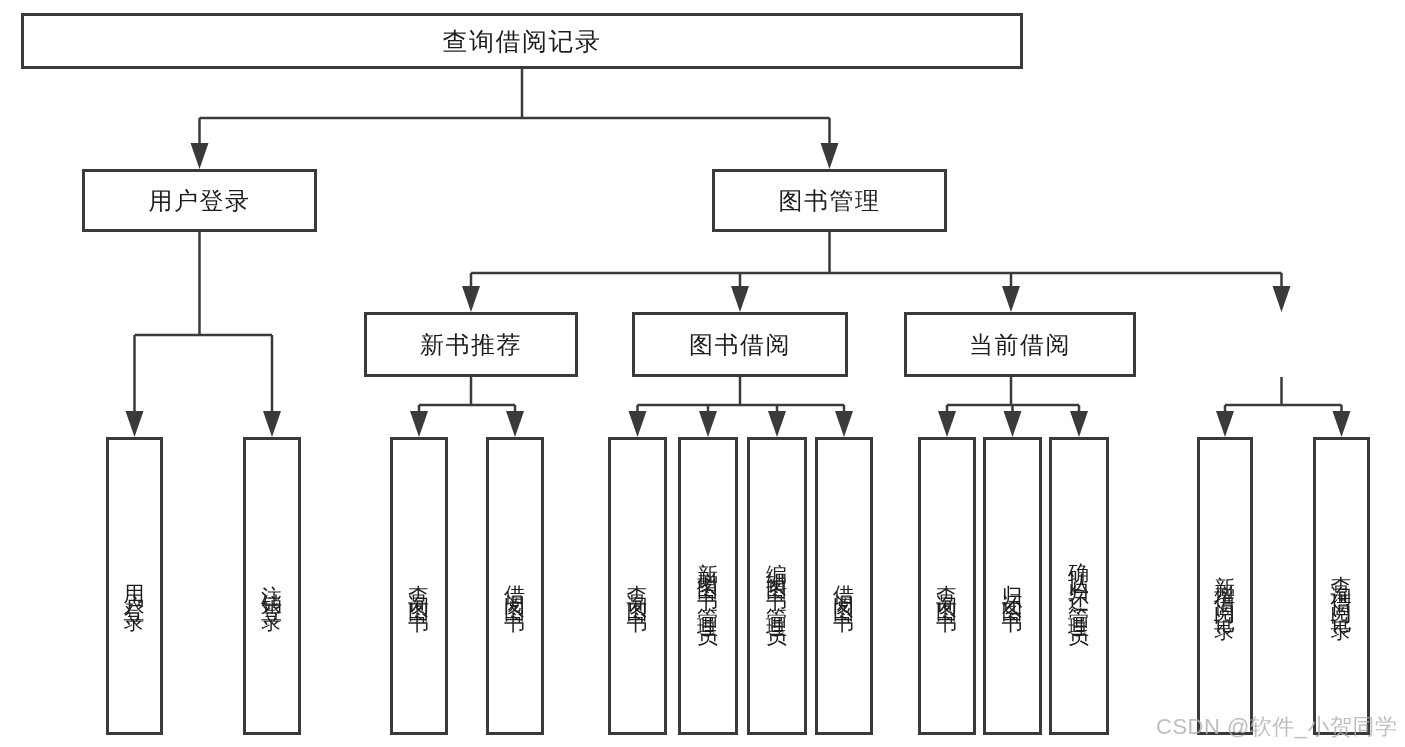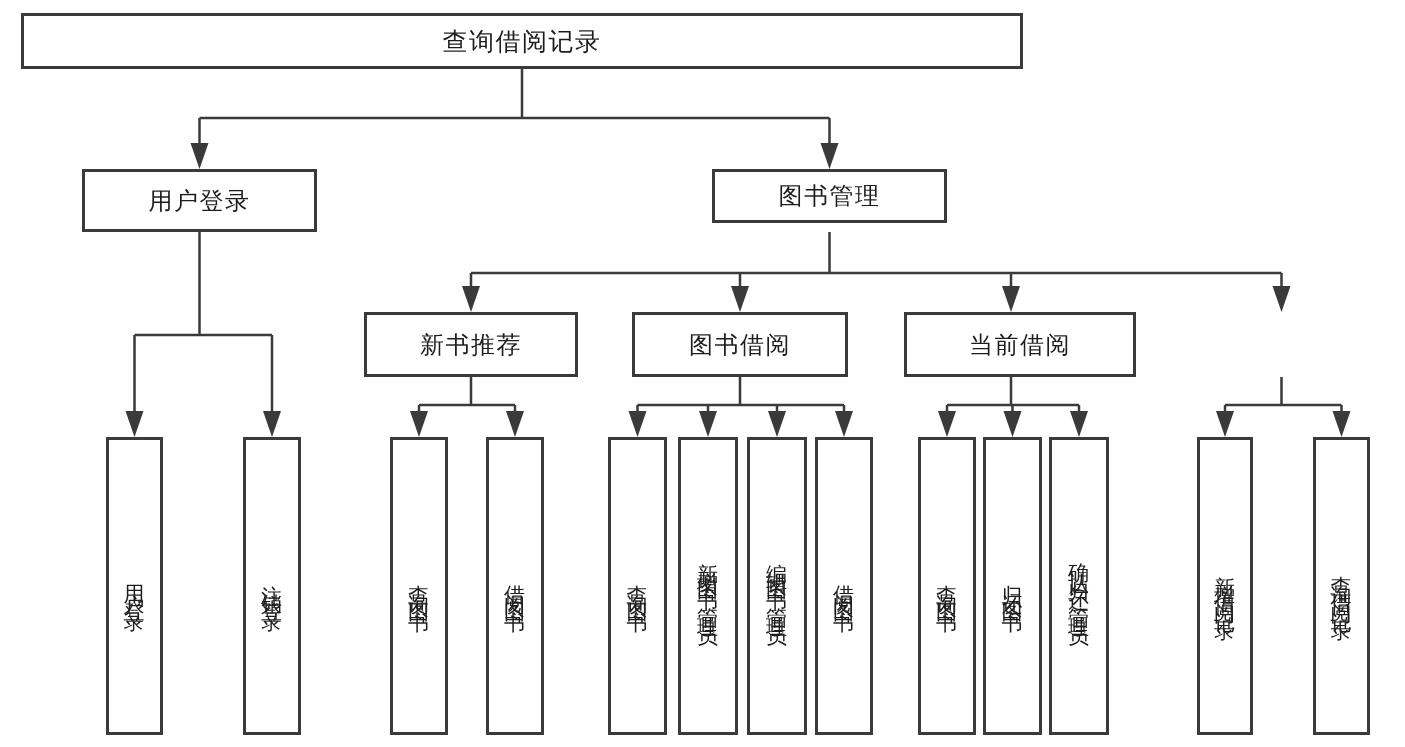--- a/index.html
+++ b/index.html
@@ -105,21 +105,21 @@
     <polygon class="head" points="938,411 956,411 947,437"></polygon>
     <polygon class="head" points="1003.5,411 1021.5,411 1012.5,437"></polygon>
     <polygon class="head" points="1070,411 1088,411 1079,437"></polygon>
     <polygon class="head" points="1216,411 1234,411 1225,437"></polygon>
     <polygon class="head" points="1332.5,411 1350.5,411 1341.5,437"></polygon>
   </svg>
 
   <div class="box h title" style="left:21px;top:13px;width:1002px;height:56px">查询借阅记录</div>
 
   <div class="box h" style="left:82px;top:169px;width:235px;height:63px">用户登录</div>
-  <div class="box h" style="left:712px;top:169px;width:235px;height:54px">图书管理</div>
+  <div class="box h" style="left:712px;top:169px;width:235px;height:63px">图书管理</div>
 
   <div class="box h" style="left:632px;top:312px;width:216px;height:65px">图书借阅</div>
   <div class="box h" style="left:364px;top:312px;width:214px;height:65px">新书推荐</div>
   <div class="box h" style="left:904px;top:312px;width:232px;height:65px">当前借阅</div>
 
   <div class="box v" style="left:106px;top:437px;width:57px;height:298px">用户登录</div>
   <div class="box v" style="left:243px;top:437px;width:58px;height:298px">注销登录</div>
 
   <div class="box v" style="left:390px;top:437px;width:58px;height:298px">查询图书</div>
   <div class="box v" style="left:486px;top:437px;width:58px;height:298px">借阅图书</div>
@@ -129,14 +129,15 @@
   <div class="box v" style="left:747px;top:437px;width:60px;height:298px">编辑图书（管理员）</div>
   <div class="box v" style="left:815px;top:437px;width:58px;height:298px">借阅图书</div>
 
   <div class="box v" style="left:918px;top:437px;width:58px;height:298px">查询图书</div>
   <div class="box v" style="left:983px;top:437px;width:59px;height:298px">归还图书</div>
   <div class="box v" style="left:1049px;top:437px;width:60px;height:298px">确认归还（管理员）</div>
 
   <div class="box v" style="left:1197px;top:437px;width:56px;height:298px">新增借阅记录</div>
   <div class="box v" style="left:1313px;top:437px;width:57px;height:298px">查询借阅记录</div>
 
+  <div class="watermark">CSDN @软件_小贺同学</div>
 
 </div>
 
 </body></html>

